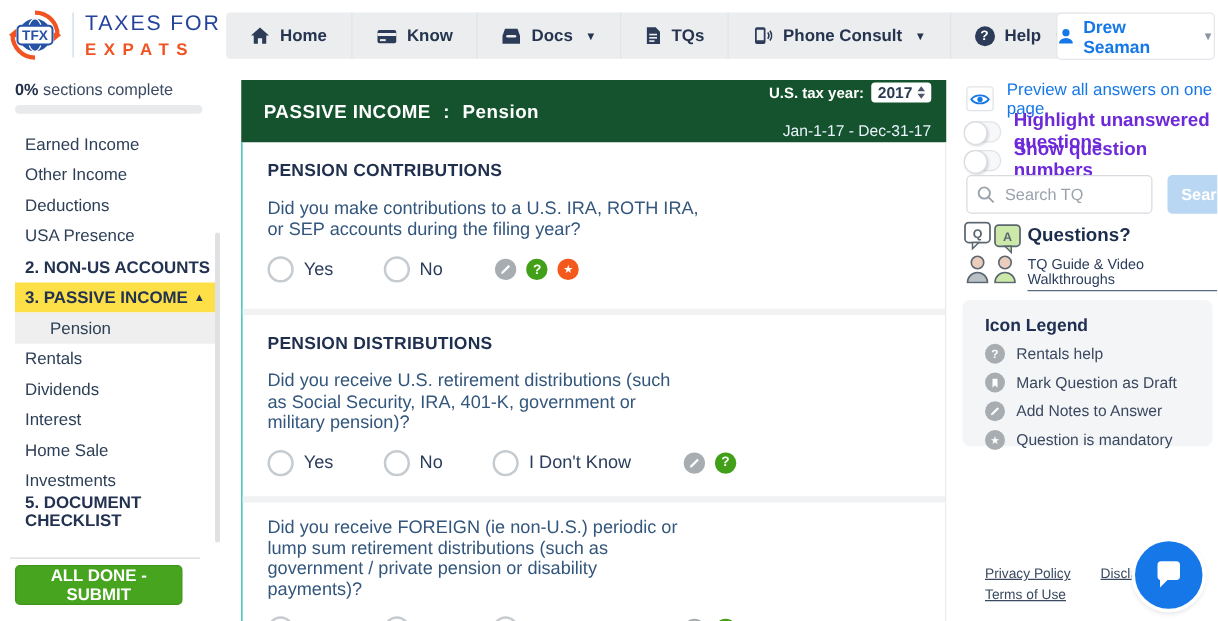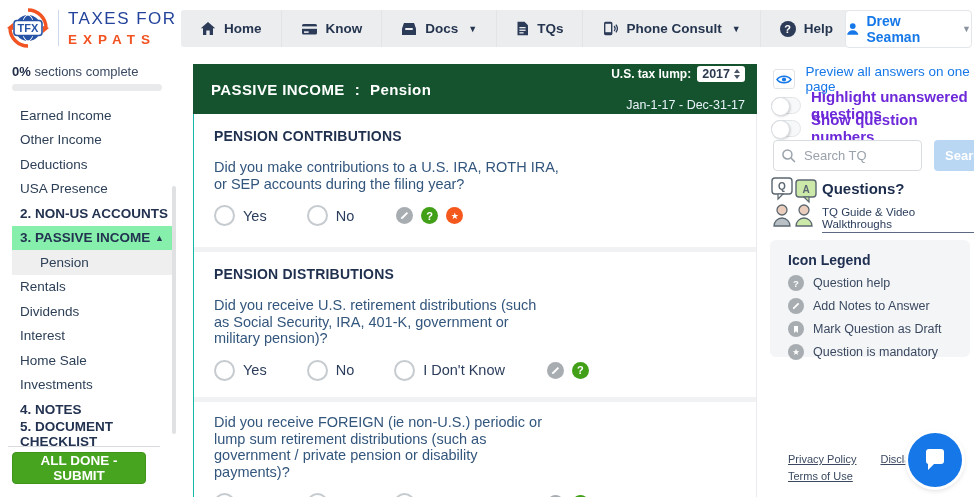--- a/index.html
+++ b/index.html
@@ -25,21 +25,21 @@
   .user-name { font-size:14px; font-weight:700; color:#1678e8; }
   .user-caret { font-size:9px; color:#8a93a0; }
   
   .progress-label { position:absolute; left:12px; top:64px; font-size:13px; color:#3a4a63; }
   .progress-label b { color:#222f4a; }
   .progress-track { position:absolute; left:12px; top:84px; width:150px; height:7px; background:#e9eaec; border-radius:4px; }
   .side-list { position:absolute; left:0; top:103px; width:176px; }
   .side-row { position:relative; height:24.5px; display:flex; align-items:center; font-size:13.5px; color:#2e4057; cursor:pointer; }
   .side-row.sub { padding-left:20px; }
   .side-row.sec { padding-left:20px; font-weight:700; color:#223250; }
-  .side-row.hl-sec { background:#86efac; margin-left:12px; padding-left:8px; }
+  .side-row.hl-sec { background:#fde047; margin-left:12px; padding-left:8px; }
   .side-row.hl-sub { background:#efefef; margin-left:12px; padding-left:28px; }
   .caret-up { position:absolute; right:12px; font-size:9px; color:#223250; }
   .side-divider { position:absolute; left:8px; top:446px; width:152px; height:1px; background:#d8dadd; }
   .submit-btn { position:absolute; left:12px; top:452px; width:134px; height:32px; background:#47a41f; border:1px solid #3f9419; border-radius:4px; color:#fff; font-weight:700; font-size:13.5px; display:flex; align-items:center; justify-content:center; cursor:pointer; font-family:inherit; }
   .side-scrollbar { position:absolute; left:172px; top:186px; width:4px; height:248px; background:#dfe1e3; border-radius:2px; }
   
   .mhead { position:absolute; left:193px; top:64px; width:564px; height:50px; background:#14532d; color:#fff; display:flex; align-items:center; justify-content:space-between; padding:0 12px 0 18px; }
   .mtitle { font-size:15px; font-weight:600; letter-spacing:.4px; display:flex; gap:10px; align-items:baseline; }
   .tax { text-align:right; }
   .tax-line1 { display:flex; align-items:center; gap:6px; justify-content:flex-end; }
@@ -209,40 +209,37 @@
     <div class="side-row sub">
         <span>Interest</span>
       </div>
     <div class="side-row sub">
         <span>Home Sale</span>
       </div>
     <div class="side-row sub">
         <span>Investments</span>
       </div>
     <div class="side-row sec">
-        <span>4. NOTES</span>
-      </div>
-    <div class="side-row sec">
         <span>5. DOCUMENT CHECKLIST</span>
       </div>
   </div>
 
   <div class="side-divider"></div>
   <button class="submit-btn">ALL DONE - SUBMIT</button>
   <div class="side-scrollbar"></div>
 
   <div class="mhead">
     <div class="mtitle">
       <span>PASSIVE INCOME</span>
       <span>:</span>
       <span>Pension</span>
     </div>
     <div class="tax">
       <div class="tax-line1">
-        <span class="tax-label">U.S. tax lump:</span>
+        <span class="tax-label">U.S. tax year:</span>
         <span class="year-pill">
           <span>2017</span>
           <span class="stepper">
               <span class="tri-up"></span>
               <span class="tri-down"></span>
             </span>
         </span>
       </div>
       <div class="tax-range">Jan-1-17 - Dec-31-17</div>
     </div>
@@ -372,39 +369,39 @@
     <circle cx="33" cy="33" r="5" fill="#eacdbc" stroke="#5b6770" stroke-width="1.3"></circle>
     <path d="M25 49 a8 8 0 0 1 16 0 Z" fill="#cde9a9" stroke="#5b6770" stroke-width="1.3"></path>
   </svg>
   <div class="questions-title">Questions?</div>
   <div class="guide-link">TQ Guide &amp; Video Walkthroughs</div>
 
   <div class="legend-box">
     <div class="legend-title">Icon Legend</div>
     <div class="legend-item">
       <span class="legend-ic">?</span>
-      <span class="legend-lbl">Question help</span>
+      <span class="legend-lbl">Rentals help</span>
+    </div>
+    <div class="legend-item">
+      <span class="legend-ic">
+          <svg width="8" height="9" viewBox="0 0 10 11">
+            <path d="M2.5 1 h5 v9 L5 7.6 L2.5 10 Z" fill="#fff"></path>
+          </svg>
+        </span>
+      <span class="legend-lbl">Mark Question as Draft</span>
     </div>
     <div class="legend-item">
       <span class="legend-ic">
           <svg width="8" height="8" viewBox="0 0 10 10">
             <path d="M1 9 L3 8.5 L9 2.5 L7.5 1 L1.5 7 Z" fill="#fff"></path>
           </svg>
         </span>
       <span class="legend-lbl">Add Notes to Answer</span>
     </div>
     <div class="legend-item">
-      <span class="legend-ic">
-          <svg width="8" height="9" viewBox="0 0 10 11">
-            <path d="M2.5 1 h5 v9 L5 7.6 L2.5 10 Z" fill="#fff"></path>
-          </svg>
-        </span>
-      <span class="legend-lbl">Mark Question as Draft</span>
-    </div>
-    <div class="legend-item">
       <span class="legend-ic" style="font-size:8.5px">★</span>
       <span class="legend-lbl">Question is mandatory</span>
     </div>
   </div>
 
   <div class="flinks">
     <div class="flinks-row">
       <span class="flink">Privacy Policy</span>
       <span class="flink">Disclaimer</span>
     </div>

